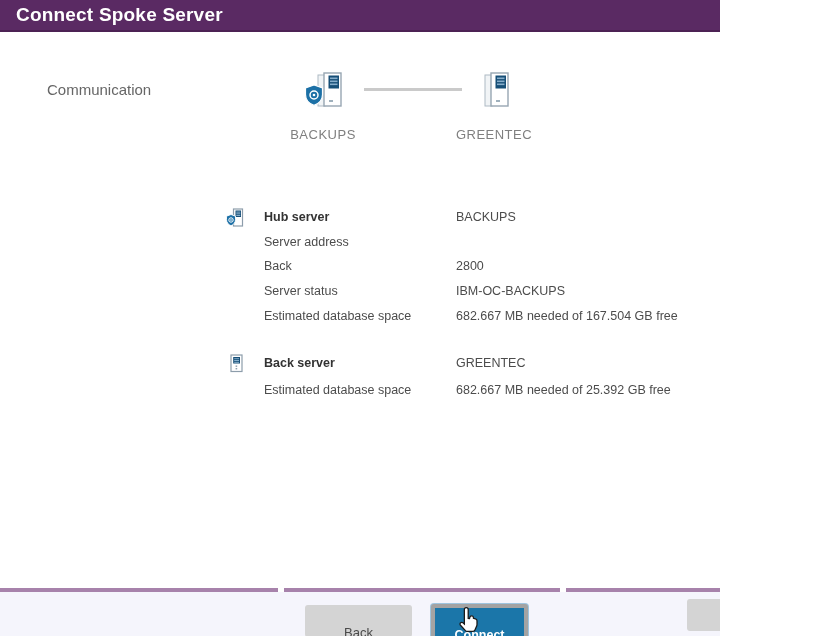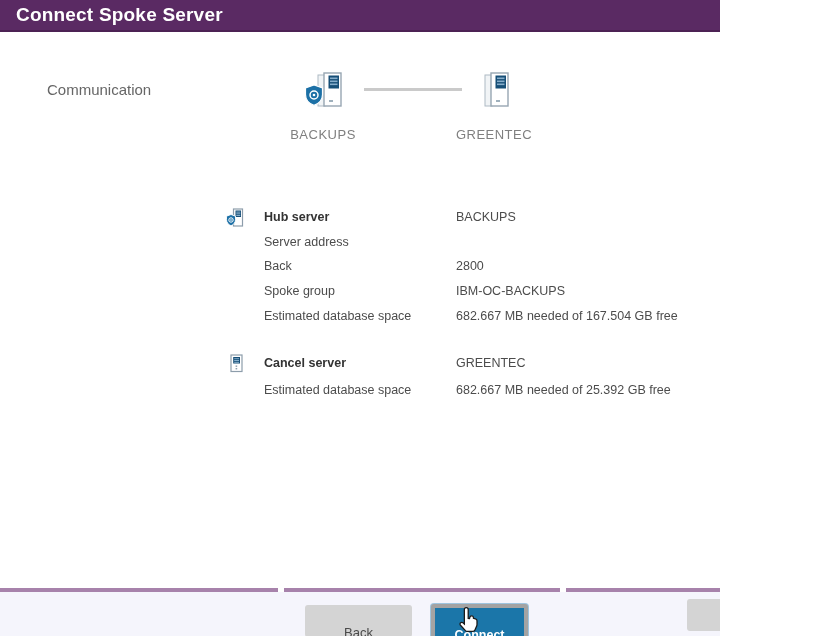--- a/index.html
+++ b/index.html
@@ -145,42 +145,42 @@
   </div>
   <div class="row" style="top:235px">
     <span class="lbl">Server address</span>
     <span class="val"></span>
   </div>
   <div class="row" style="top:259px">
     <span class="lbl">Back</span>
     <span class="val">2800</span>
   </div>
   <div class="row" style="top:284px">
-    <span class="lbl">Spoke group</span>
+    <span class="lbl">Server status</span>
     <span class="val">IBM-OC-BACKUPS</span>
   </div>
   <div class="row" style="top:309px">
     <span class="lbl">Estimated database space</span>
     <span class="val">682.667 MB needed of 167.504 GB free</span>
   </div>
 
   <div class="mini-icon-spoke">
     <svg width="14" height="19" viewBox="0 0 14 19">
       <rect x="1" y="1" width="11" height="16.5" fill="#ffffff" stroke="#8d9dab" stroke-width="1.2"></rect>
       <rect x="3.2" y="3" width="6.8" height="6.5" fill="#174f77"></rect>
       <rect x="4.2" y="4.2" width="4.8" height="1" fill="#86aecb"></rect>
       <rect x="4.2" y="6" width="4.8" height="1" fill="#86aecb"></rect>
       <rect x="4.2" y="7.8" width="4.8" height="1" fill="#86aecb"></rect>
       <rect x="5.6" y="11.5" width="1.6" height="1.4" fill="#8d9dab"></rect>
       <rect x="5.6" y="14" width="1.6" height="1.4" fill="#8d9dab"></rect>
     </svg>
   </div>
 
   <div class="row" style="top:356px">
-    <span class="lbl bold">Cancel server</span>
+    <span class="lbl bold">Back server</span>
     <span class="val">GREENTEC</span>
   </div>
   <div class="row" style="top:383px">
     <span class="lbl">Estimated database space</span>
     <span class="val">682.667 MB needed of 25.392 GB free</span>
   </div>
 
   <div class="strip s1"></div>
   <div class="strip s2"></div>
   <div class="strip s3"></div>

